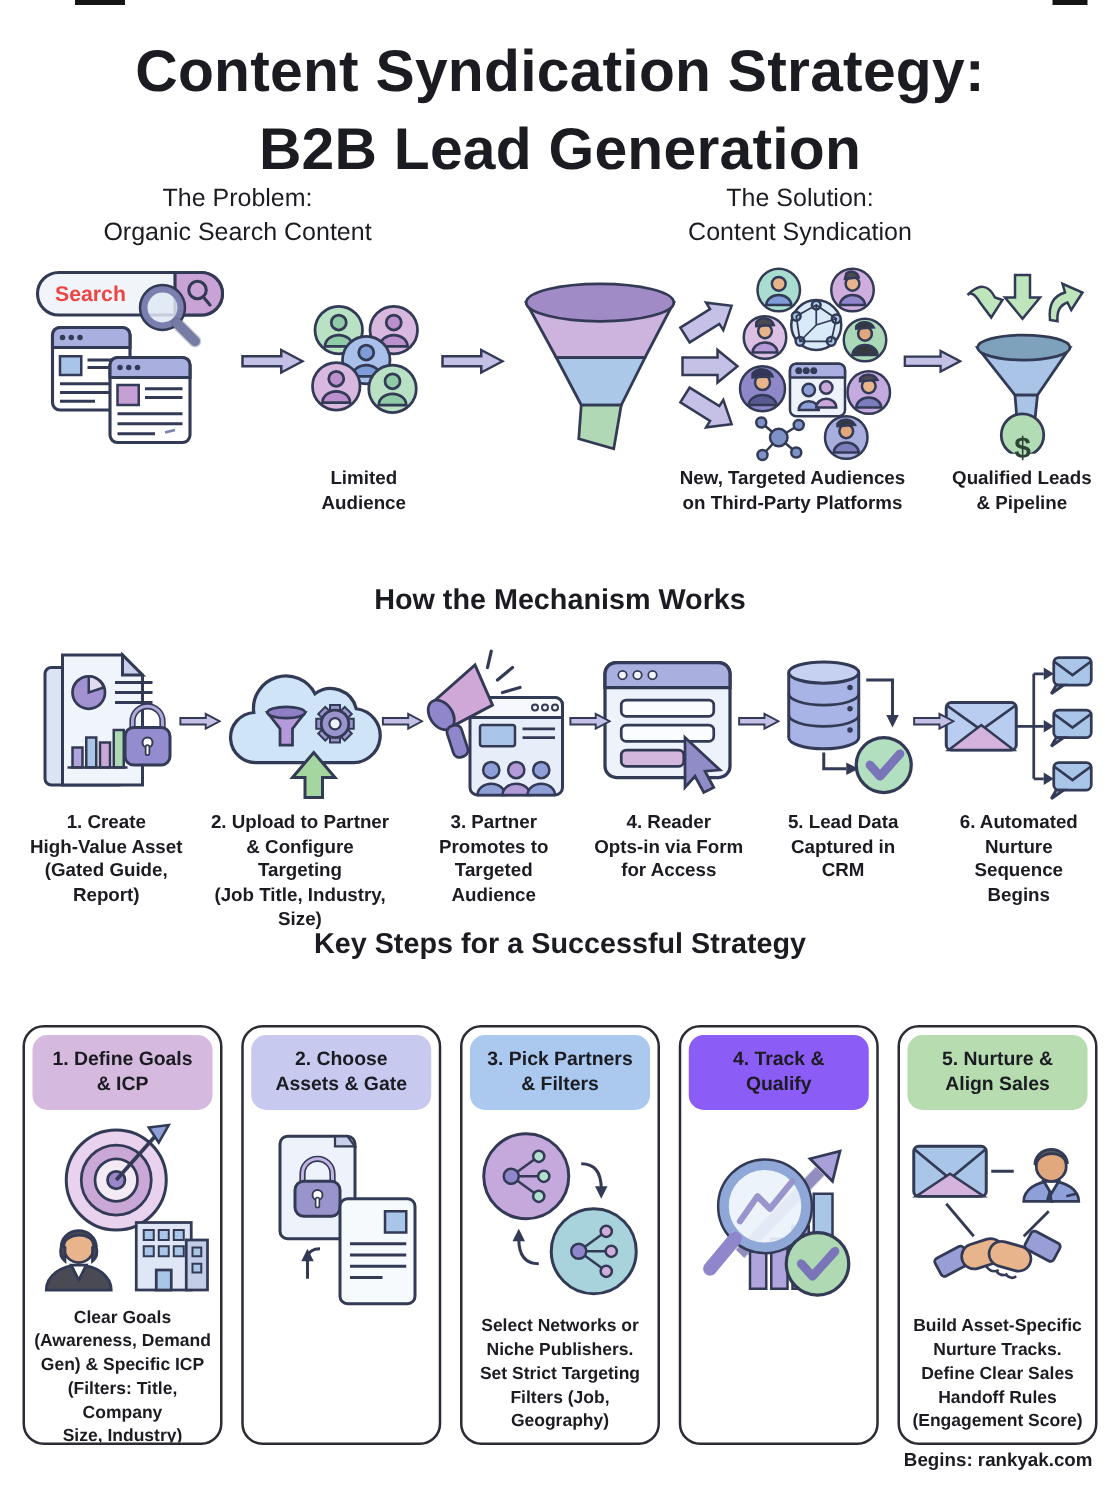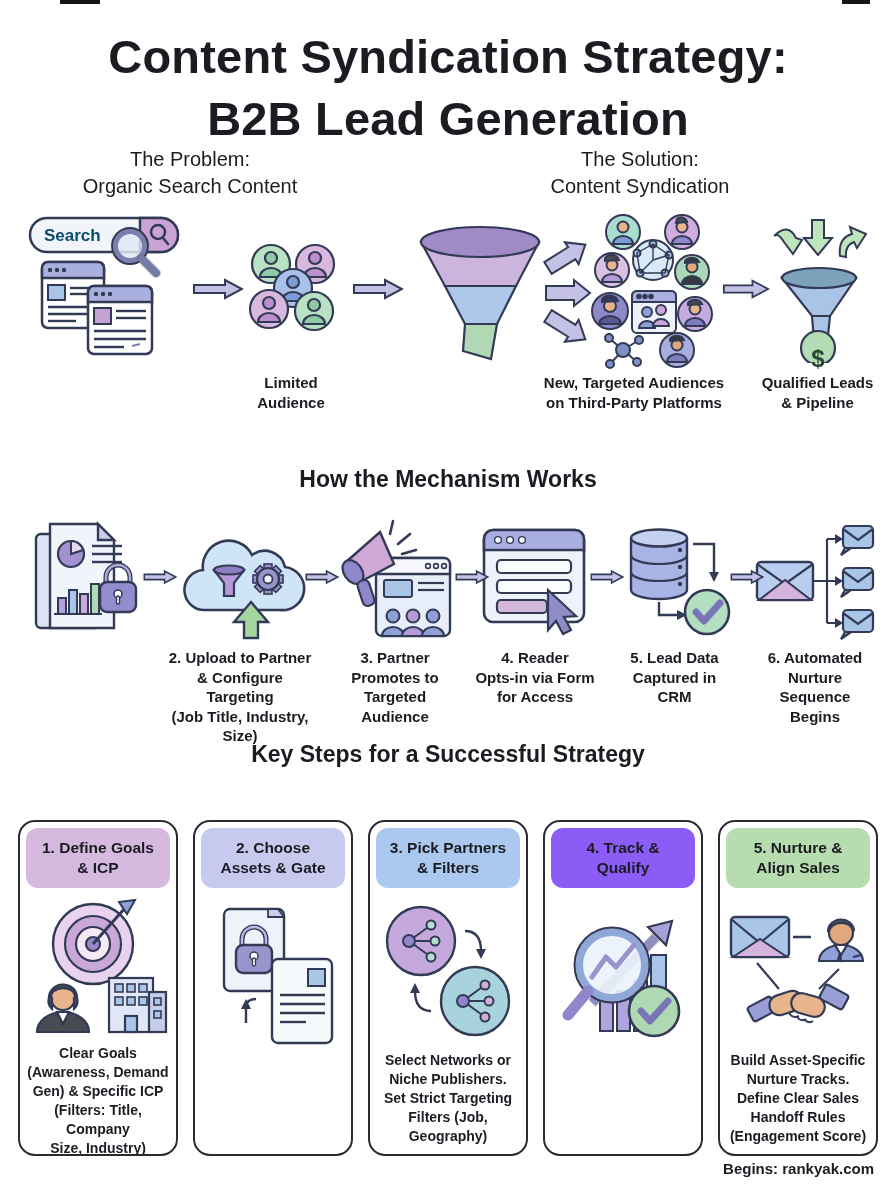--- a/index.html
+++ b/index.html
@@ -29,21 +29,21 @@
     display:flex; flex-direction:column; align-items:center; overflow:hidden;
   }
   .card-header {
     margin:6px; width:calc(100% - 12px); min-height:60px; border-radius:12px;
     display:flex; align-items:center; justify-content:center;
     font-size:15.5px; font-weight:700; text-align:center; line-height:1.3; padding:4px 2px;
   }
   .card-icon { height:168px; display:flex; align-items:center; justify-content:center; }
   .card-body { font-size:14px; font-weight:700; text-align:center; line-height:1.36; padding:0 4px 8px; }
 
-  .search-text { position:absolute; left:44px; top:226px; font-size:17px; font-weight:600; color:#0c4a6e; }
+  .search-text { position:absolute; left:44px; top:226px; font-size:17px; font-weight:600; color:#ef4444; }
   .dollar { position:absolute; left:800px; top:345px; width:36px; text-align:center; font-size:24px; font-weight:700; color:#2b4637; }
 
   .source { top:1160px; right:22px; font-size:15px; font-weight:700; }
   svg { display:block; }
 </style>
 </head>
 <body>
 
 <div class="page">
 
@@ -380,20 +380,24 @@
   <svg class="abs" style="left:455px;top:566px;" width="34" height="22" viewBox="0 0 52 24">
       <path d="M2 8 H33 V3 L50 12 L33 21 V16 H2 Z" fill="#c5c1e6" stroke="#333a55" stroke-width="2.4"></path>
     </svg>
   <svg class="abs" style="left:590px;top:566px;" width="34" height="22" viewBox="0 0 52 24">
       <path d="M2 8 H33 V3 L50 12 L33 21 V16 H2 Z" fill="#c5c1e6" stroke="#333a55" stroke-width="2.4"></path>
     </svg>
   <svg class="abs" style="left:730px;top:566px;" width="34" height="22" viewBox="0 0 52 24">
       <path d="M2 8 H33 V3 L50 12 L33 21 V16 H2 Z" fill="#c5c1e6" stroke="#333a55" stroke-width="2.4"></path>
     </svg>
 
+  <div class="abs ctr mech-label ml" style="left:15px;width:140px;">1. Create
+High-Value Asset
+(Gated Guide,
+Report)</div>
   <div class="abs ctr mech-label ml" style="left:157px;width:166px;">2. Upload to Partner
 &amp; Configure
 Targeting
 (Job Title, Industry,
 Size)</div>
   <div class="abs ctr mech-label ml" style="left:330px;width:130px;">3. Partner
 Promotes to
 Targeted
 Audience</div>
   <div class="abs ctr mech-label ml" style="left:465px;width:140px;">4. Reader

